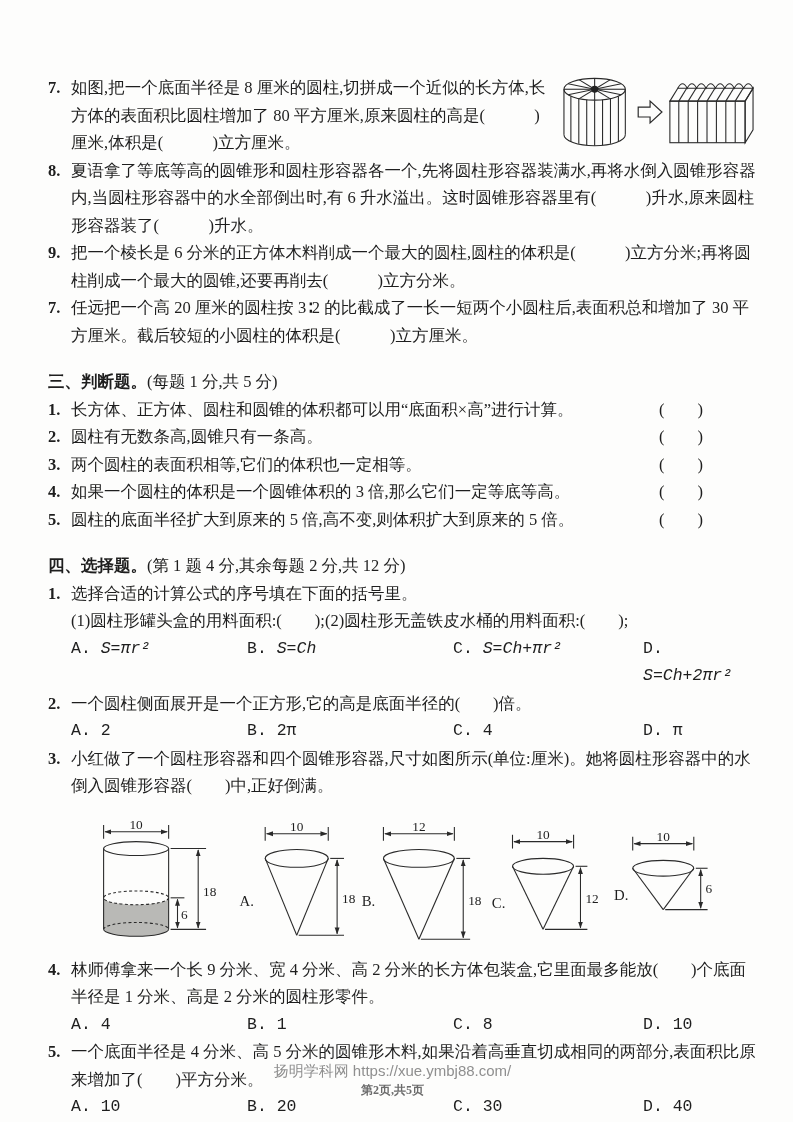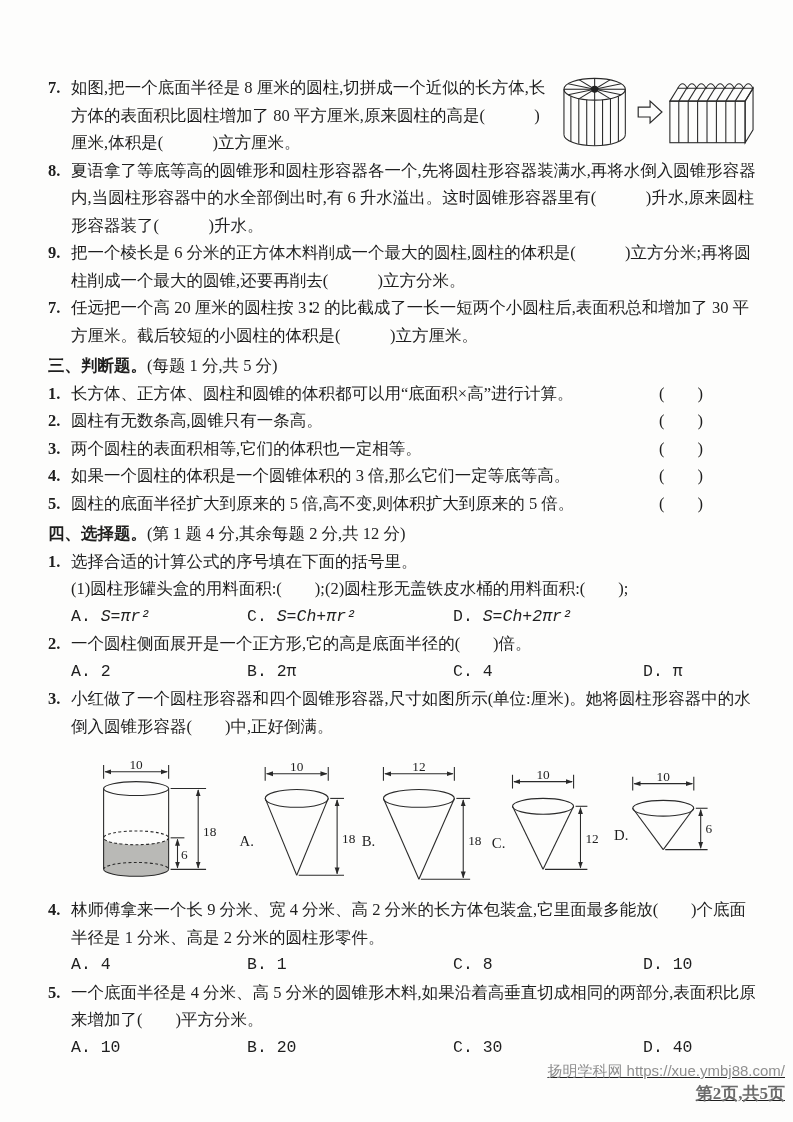--- a/index.html
+++ b/index.html
@@ -8,21 +8,21 @@
   .page { position:relative; width:793px; height:1122px; background:#fdfdfc; overflow:hidden; }
   .content { position:absolute; left:48px; top:74px; width:709px; font-size:16.5px; line-height:27.5px; }
 
   .q { display:flex; align-items:flex-start; }
   .qnum { flex:0 0 auto; min-width:23px; font-weight:700; padding-right:2px; }
   .qbody { flex:1 1 auto; }
 
   .fig7 { float:right; width:198px; height:80px; margin:0 0 2px 6px; }
   .fig7 svg { width:100%; height:100%; }
 
-  .sec-h { margin-top:3px; }
+  .sec-h { margin-top:19px; }
   .sec-title { font-weight:700; }
   .sec-score { font-weight:400; }
 
   .jrow { display:flex; }
   .jtext { flex:1 1 auto; }
   .jbr { flex:0 0 auto; margin-left:auto; margin-right:54px; }
 
   .sub { padding-left:23px; }
   .opts { display:flex; padding-left:23px; }
   .opt { flex:0 0 auto;font-family:Liberation Mono, monospace; }
@@ -30,23 +30,23 @@
   .opts .opt:nth-child(2){ width:206px; }
   .opts .opt:nth-child(3){ width:190px; }
   .opts .opt:nth-child(4){ flex:1 1 auto; }
   .fx { font-style:italic; }
 
   .fig3 { width:684px; height:134px; margin:19px 0 3px 22px; }
   .fig3 svg { width:100%; height:100%; }
 
   svg text { font-family:"Liberation Serif","DejaVu Serif",serif; fill:#1e1e1e; stroke:none; }
 
-  .footer { position:absolute; left:0; right:8px; top:1062px; text-align:right;text-decoration:underline; }
+  .footer { position:absolute; left:0; right:8px; top:1062px; text-align:center; }
   .site { font-family:"Liberation Sans","DejaVu Sans",sans-serif; font-size:15px; color:#8f8f8f; }
-  .pageno { font-size:17px; color:#6b6b6b; font-weight:700; margin-top:1px; }
+  .pageno { font-size:12px; color:#6b6b6b; font-weight:700; margin-top:1px; }
 </style>
 </head>
 <body>
 
 <div class="page">
   <div class="content">
 
     <section>
 
       <div class="q">
@@ -165,20 +165,21 @@
         <span class="sec-title">四、选择题。</span><span class="sec-score">(第 1 题 4 分,其余每题 2 分,共 12 分)</span>
       </div>
 
       <div class="q">
         <span class="qnum">1.</span>
         <div class="qbody">选择合适的计算公式的序号填在下面的括号里。</div>
       </div>
       <div class="sub">(1)圆柱形罐头盒的用料面积:(　　);(2)圆柱形无盖铁皮水桶的用料面积:(　　);</div>
       <div class="opts">
         <span class="opt"><span>A.</span> <i class="fx">S=πr²</i></span>
+        <span class="opt"><span>B.</span> <i class="fx">S=Ch</i></span>
         <span class="opt"><span>C.</span> <i class="fx">S=Ch+πr²</i></span>
         <span class="opt"><span>D.</span> <i class="fx">S=Ch+2πr²</i></span>
       </div>
 
       <div class="q">
         <span class="qnum">2.</span>
         <div class="qbody">一个圆柱侧面展开是一个正方形,它的高是底面半径的(　　)倍。</div>
       </div>
       <div class="opts">
         <span class="opt">A. 2</span>

